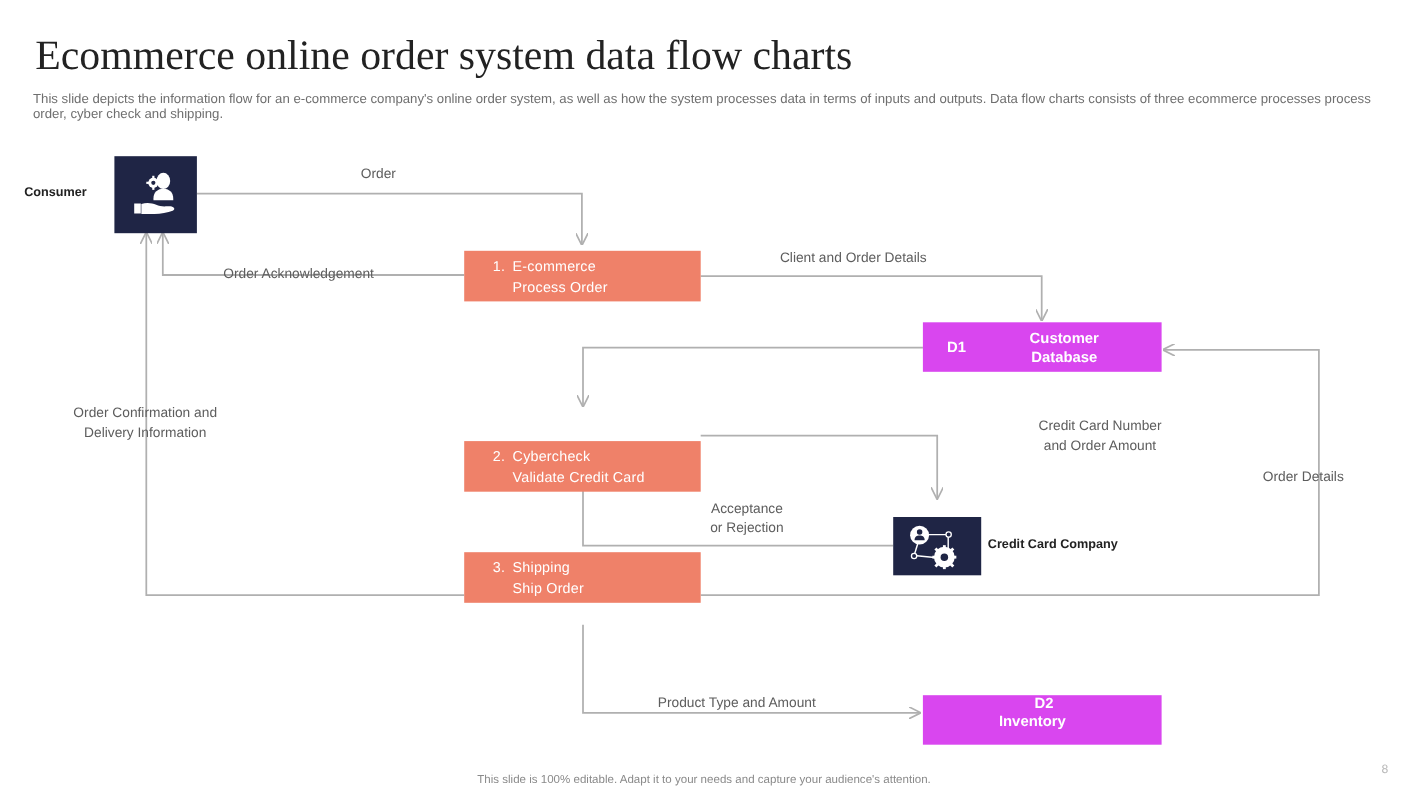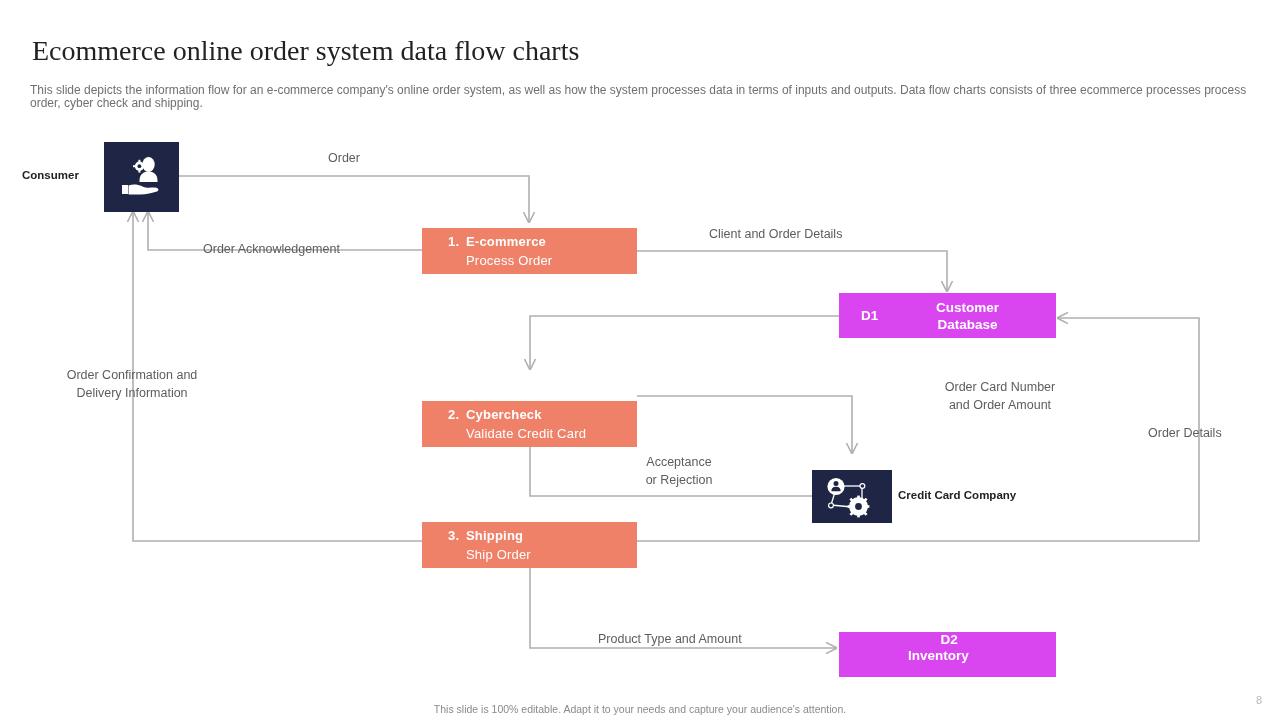--- a/index.html
+++ b/index.html
@@ -7,40 +7,40 @@
     width:1280px;height:720px;background:#ffffff;overflow:hidden;
     font-family:"Liberation Sans", sans-serif;
     -webkit-font-smoothing:antialiased;
   }
   .slide{position:relative;width:1280px;height:720px;}
 
   
   .title{
     position:absolute;left:32px;top:30px;
     font-family:"Liberation Serif", serif;
-    font-size:28px;line-height:42px;color:#222222;font-weight:400;
+    font-size:38px;line-height:42px;color:#222222;font-weight:400;
     letter-spacing:0px;white-space:nowrap;
   }
   .subtitle{
     position:absolute;left:30px;top:84px;width:1222px;
     font-size:12px;line-height:13px;color:#6f6f6f;font-weight:400;
   }
 
   
   .wires{position:absolute;left:0;top:0;width:1280px;height:720px;}
 
   
   .node{position:absolute;box-sizing:border-box;}
 
   .proc{
     background:#ef8169;color:#ffffff;
     display:flex;flex-direction:column;justify-content:center;
     padding-left:26px;
   }
-  .proc .l1{font-size:13px;font-weight:bold;line-height:19px;letter-spacing:.2px;}
+  .proc .l1{font-size:13px;font-weight:normal;line-height:19px;letter-spacing:.2px;}
   .proc .l1 .num{display:inline-block;width:18px;}
   .proc .l2{font-size:13px;font-weight:400;line-height:19px;padding-left:18px;letter-spacing:.2px;}
 
   .store{
     background:#d946ef;color:#ffffff;
     display:flex;align-items:center;
   }
   .store .sid{
     font-size:13.5px;font-weight:bold;width:58px;text-align:left;
     padding-left:22px;box-sizing:border-box;flex:none;
@@ -138,21 +138,21 @@
   <div class="node proc" style="left:422px;top:228px;width:215px;height:46px;">
     <div class="l1"><span class="num">1.</span><span>E-commerce</span></div>
     <div class="l2">Process Order</div>
   </div>
 
   <div class="node proc" style="left:422px;top:373px;width:215px;height:46px;margin-top:28px;">
     <div class="l1"><span class="num">2.</span><span>Cybercheck</span></div>
     <div class="l2">Validate Credit Card</div>
   </div>
 
-  <div class="node proc" style="left:422px;top:522px;width:215px;height:46px;">
+  <div class="node proc" style="left:422px;top:502px;width:215px;height:46px;">
     <div class="l1"><span class="num">3.</span><span>Shipping</span></div>
     <div class="l2">Ship Order</div>
   </div>
 
   <div class="node store" style="left:839px;top:293px;width:217px;height:45px;">
     <div class="sid">D1</div>
     <div class="sname">
       <span>Customer</span><br>
       <span>Database</span>
     </div>
@@ -199,21 +199,21 @@
 
   <div class="ent-label" style="left:898px;top:489px;">Credit Card Company</div>
 
   <div class="wlabel" style="left:328px;top:150px;">Order</div>
 
   <div class="wlabel" style="left:203px;top:241px;">Order Acknowledgement</div>
 
   <div class="wlabel" style="left:709px;top:226px;">Client and Order Details</div>
 
   <div class="wlabel c" style="left:900px;top:379px;width:200px;">
-    <span>Order Card Number</span><br>
+    <span>Credit Card Number</span><br>
     <span>and Order Amount</span>
   </div>
 
   <div class="wlabel c" style="left:599px;top:454px;width:160px;">
     <span>Acceptance</span><br>
     <span>or Rejection</span>
   </div>
 
   <div class="wlabel" style="left:1148px;top:425px;">Order Details</div>
 

